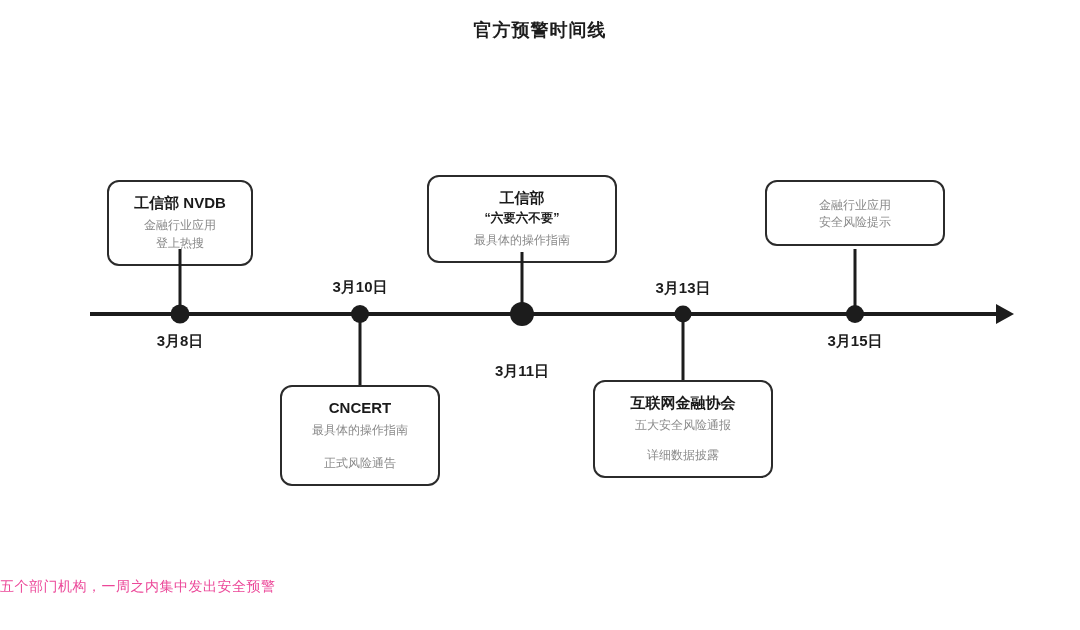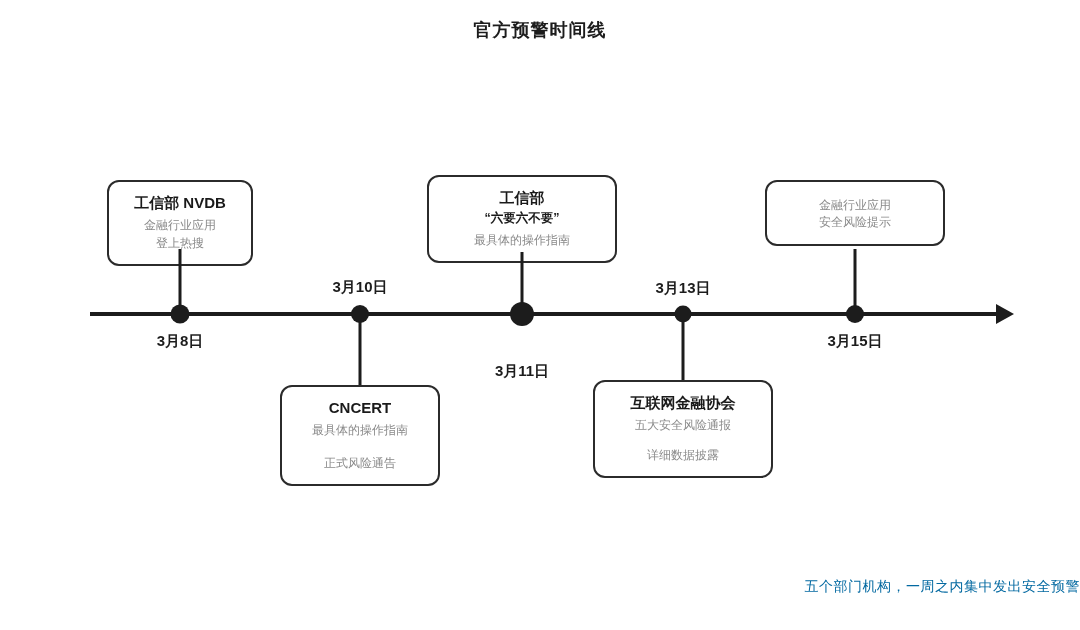--- a/index.html
+++ b/index.html
@@ -116,23 +116,23 @@
     margin-top: 4px;
     white-space: nowrap;
   }
 
   
   .footer-note {
     position: absolute;
     left: 0;
     top: 578px;
     width: 1080px;
-    text-align: right;
+    text-align: left;
     font-size: 14px;
-    color: #0369a1;
+    color: #ec4899;
     letter-spacing: 0.5px;
   }
 </style>
 </head>
 <body>
 
 <div class="page-title">官方预警时间线</div>
 
 <div class="axis-wrap">
   <div class="axis-line"></div>

